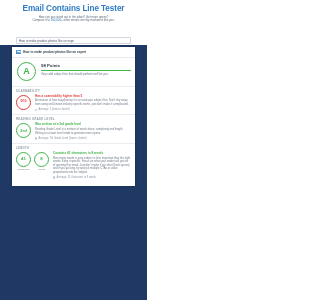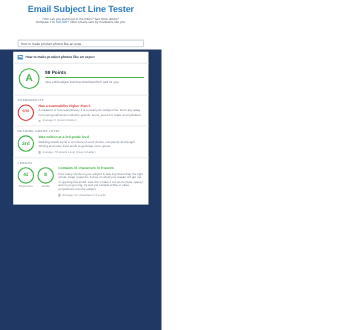--- a/index.html
+++ b/index.html
@@ -212,21 +212,21 @@
   }
 </style>
 </head>
 <body>
 
 <div class="page">
 
   <div class="navy-band"></div>
 
   <div class="hero">
-    <div class="hero-title">Email Subject Line Tester</div>
+    <div class="hero-title">Email Contains Line Tester</div>
     <div class="hero-sub">
       <span>How can you stand out in the inbox? Get more opens?</span><br>
       <span>Compare it to </span><span class="hl">100,000+</span><span> other emails sent by marketers like you.</span>
     </div>
     <div class="form-wrap">
       <input class="subject-input" type="text" value="How to make product photos like an expe" style="">
       <button class="test-btn">Test Subject Now</button>
     </div>
   </div>
 

